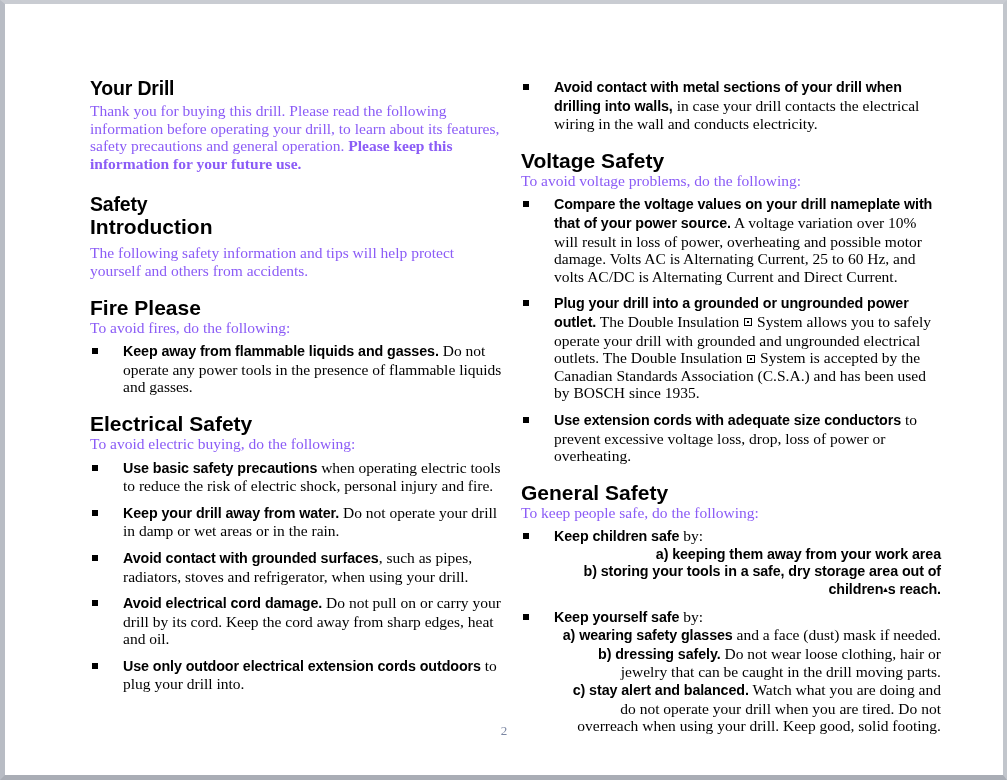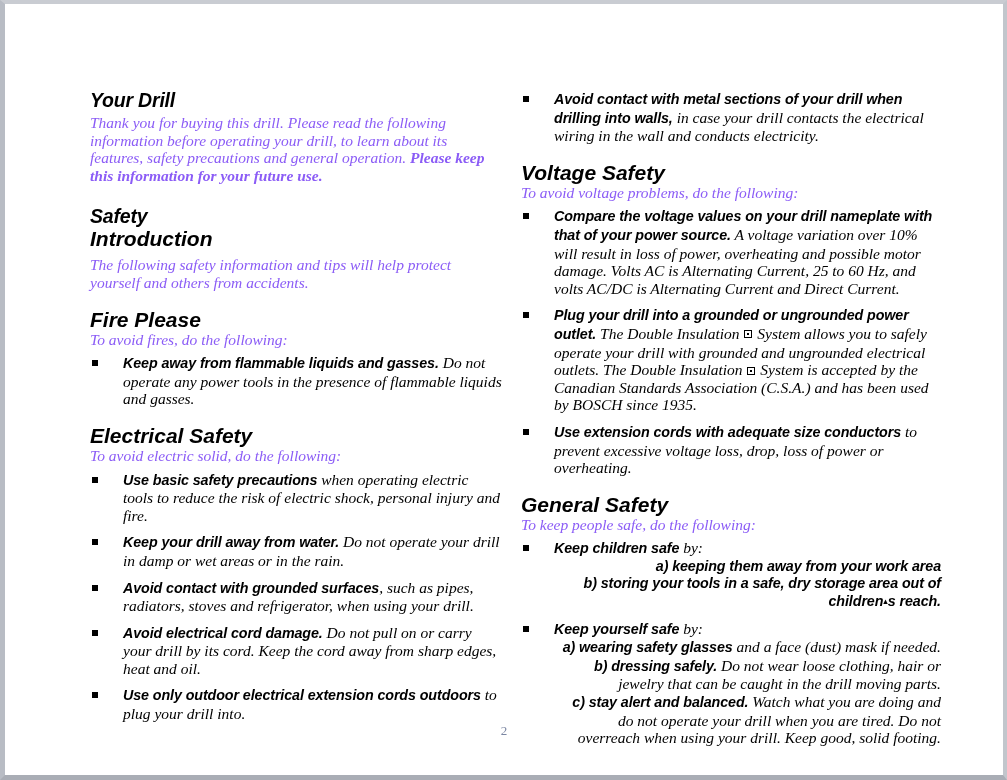--- a/index.html
+++ b/index.html
@@ -42,22 +42,21 @@
     position: absolute;
     left: 0;
     top: 0;
     width: 998px;
     height: 771px;
   }
 
   
   .column {
     position: absolute;
-    top: 86px;
-    font-style: italic;
+    top: 74px;
   }
   #col-left  { left: 85px;  width: 412px; }
   #col-right { left: 516px; width: 420px; }
 
   
   .h1 {
     font-family: "Liberation Sans", "DejaVu Sans", sans-serif;
     font-weight: bold;
     font-size: 19.5px;
     line-height: 21px;
@@ -189,21 +188,21 @@
 
       <div class="h2 spaced">Fire Please</div>
       <p class="para">To avoid fires, do the following:</p>
       <ul class="bullets">
         <li>
           <span class="marker"></span><span class="lead-bold">Keep away from flammable liquids and gasses.</span><span>  Do not operate any power tools in the presence of flammable liquids and gasses.</span>
         </li>
       </ul>
 
       <div class="h2 spaced">Electrical  Safety</div>
-      <p class="para">To avoid electric solid, do the following:</p>
+      <p class="para">To avoid electric buying, do the following:</p>
       <ul class="bullets">
         <li>
           <span class="marker"></span><span class="lead-bold">Use basic safety precautions</span><span> when operating electric tools to reduce the risk of electric shock, personal injury and fire.</span>
         </li>
         <li>
           <span class="marker"></span><span class="lead-bold">Keep your drill away from water.</span><span> Do not operate your drill in damp or wet areas or in the rain.</span>
         </li>
         <li>
           <span class="marker"></span><span class="lead-bold">Avoid contact with grounded surfaces</span><span>, such as pipes, radiators, stoves and refrigerator, when using your drill.</span>
         </li>

